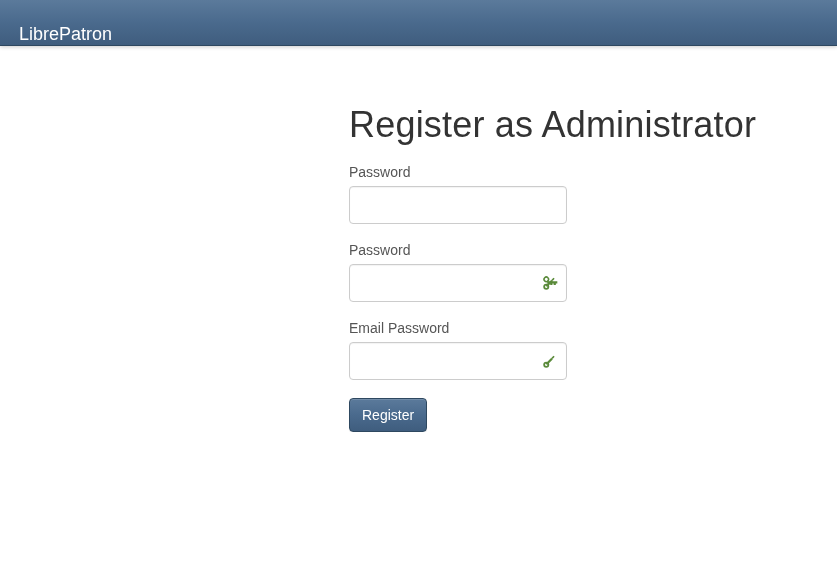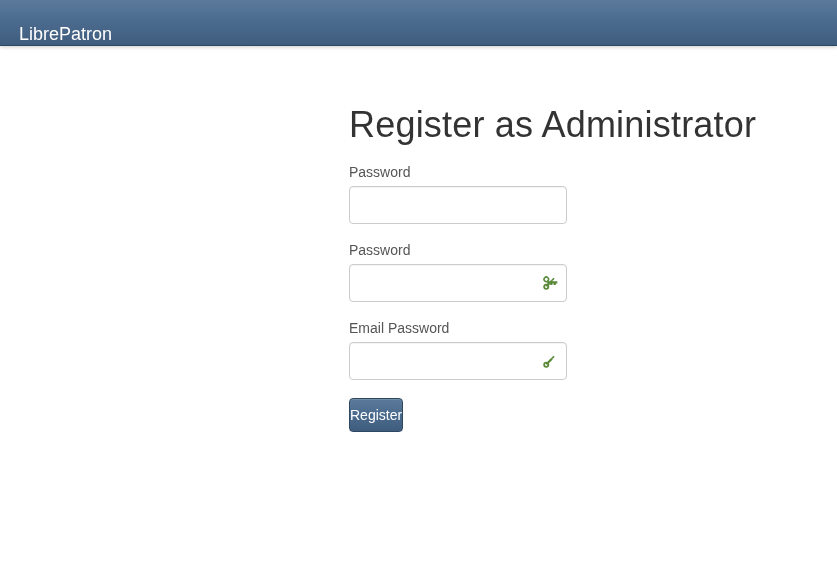--- a/index.html
+++ b/index.html
@@ -66,21 +66,21 @@
       position: absolute;
       right: 8px;
       top: 50%;
       transform: translateY(-50%);
       width: 18px;
       height: 18px;
       pointer-events: none;
     }
     .btn {
       display: inline-block;
-      padding: 8px 0;
+      padding: 8px 12px;
       font-size: 14px;
       font-weight: 400;
       color: #fff;
       background: #4a6a8d;
       background: linear-gradient(to bottom, #5b7a9b 0%, #4a6a8d 50%, #3f5d7e 100%);
       border: 1px solid #2e4860;
       border-radius: 4px;
       cursor: pointer;
       text-align: center;
       box-shadow: inset 0 1px 0 rgba(255,255,255,0.15), 0 1px 1px rgba(0,0,0,0.075);

